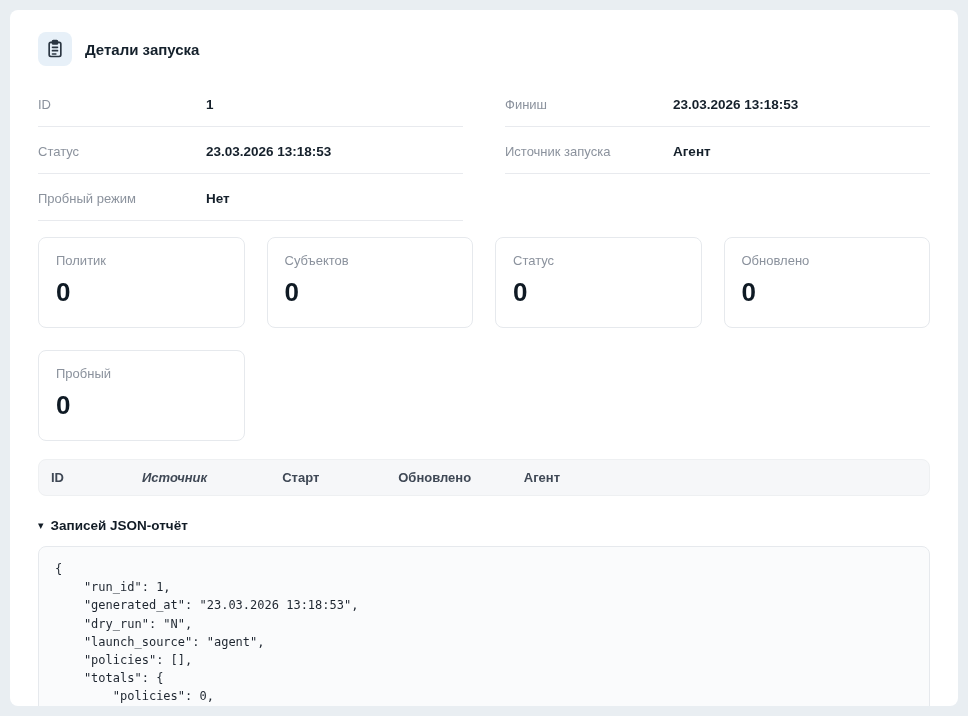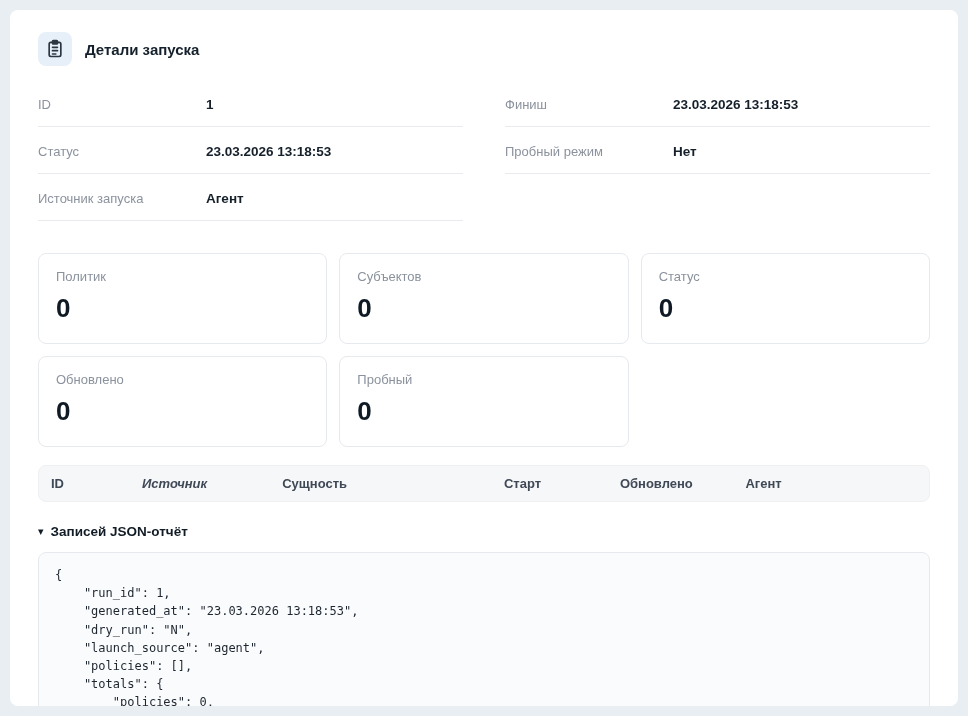--- a/index.html
+++ b/index.html
@@ -58,24 +58,24 @@
     background: #d9f2e3;
     color: #1b7a47;
     font-size: 12.5px;
     font-weight: 500;
     padding: 4px 13px 5px 13px;
     border-radius: 999px;
   }
 
   
   .stats {
-    margin-top: 32px;
+    margin-top: 16px;
     display: grid;
-    grid-template-columns: repeat(3, 1fr);
-    gap: 12px;
+    grid-template-columns: repeat(4, 1fr);
+    gap: 22px;
   }
   .stat {
     border: 1px solid #e6e9ed;
     border-radius: 8px;
     padding: 15px 17px 16px 17px;
     background: #ffffff;
     min-height: 91px;
   }
   .stat-label { font-size: 13px; color: #8b929d; }
   .stat-value { margin-top: 9px; font-size: 26px; font-weight: 700; color: #0f1a24; }
@@ -155,26 +155,26 @@
     </div>
     <div class="field">
       <span class="field-label">Финиш</span>
       <span class="field-value">23.03.2026 13:18:53</span>
     </div>
     <div class="field">
       <span class="field-label">Статус</span>
       <span class="field-value">23.03.2026 13:18:53</span>
     </div>
     <div class="field">
+      <span class="field-label">Источник запуска</span>
+      <span class="field-value">Агент</span>
+    </div>
+    <div class="field">
       <span class="field-label">Пробный режим</span>
       <span class="field-value">Нет</span>
-    </div>
-    <div class="field">
-      <span class="field-label">Источник запуска</span>
-      <span class="field-value">Агент</span>
     </div>
   </div>
 
   <div class="stats">
     <div class="stat">
       <div class="stat-label">Политик</div>
       <div class="stat-value">0</div>
     </div>
     <div class="stat">
       <div class="stat-label">Субъектов</div>
@@ -190,21 +190,20 @@
     </div>
     <div class="stat">
       <div class="stat-label">Пробный</div>
       <div class="stat-value">0</div>
     </div>
   </div>
 
   <div class="thead">
     <span class="th th-1">ID</span>
     <span class="th th-2">Источник</span>
-    <span class="th th-3">Сущность</span>
     <span class="th th-4">Старт</span>
     <span class="th th-5">Обновлено</span>
     <span class="th th-6">Агент</span>
   </div>
 
   <div class="json-toggle">
     <span class="caret">▾</span>
     <span>Записей JSON-отчёт</span>
   </div>
 

